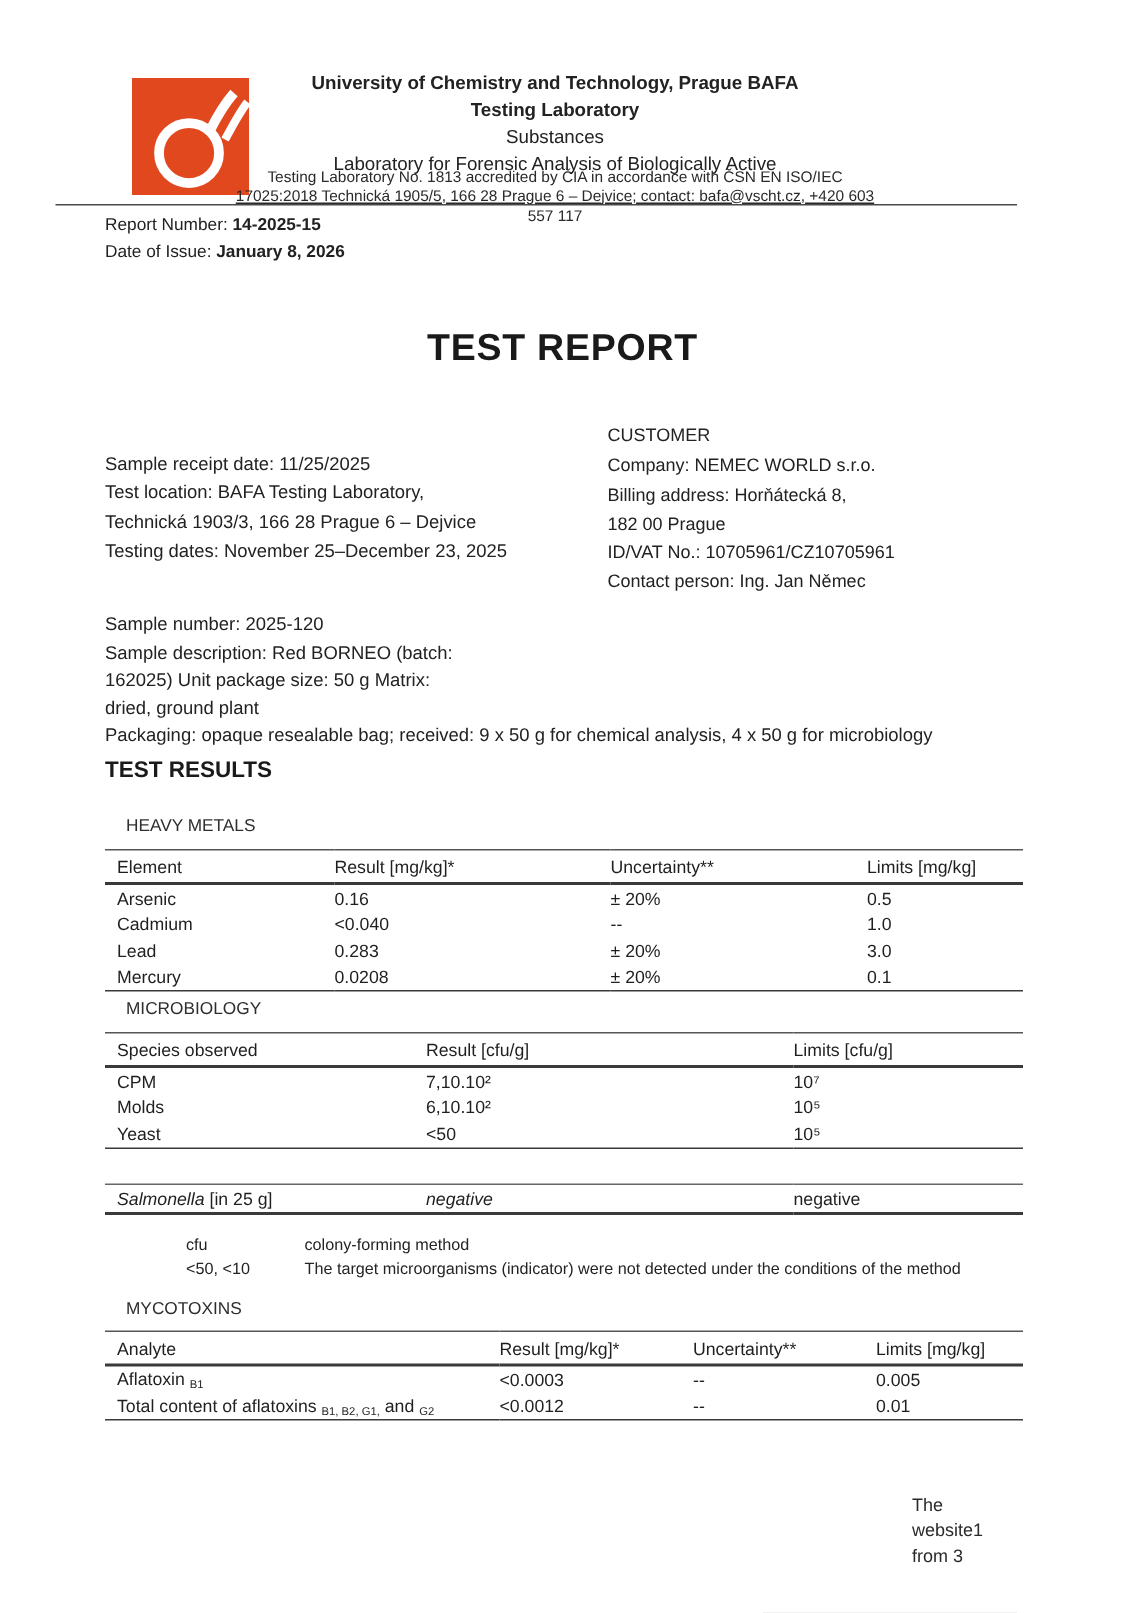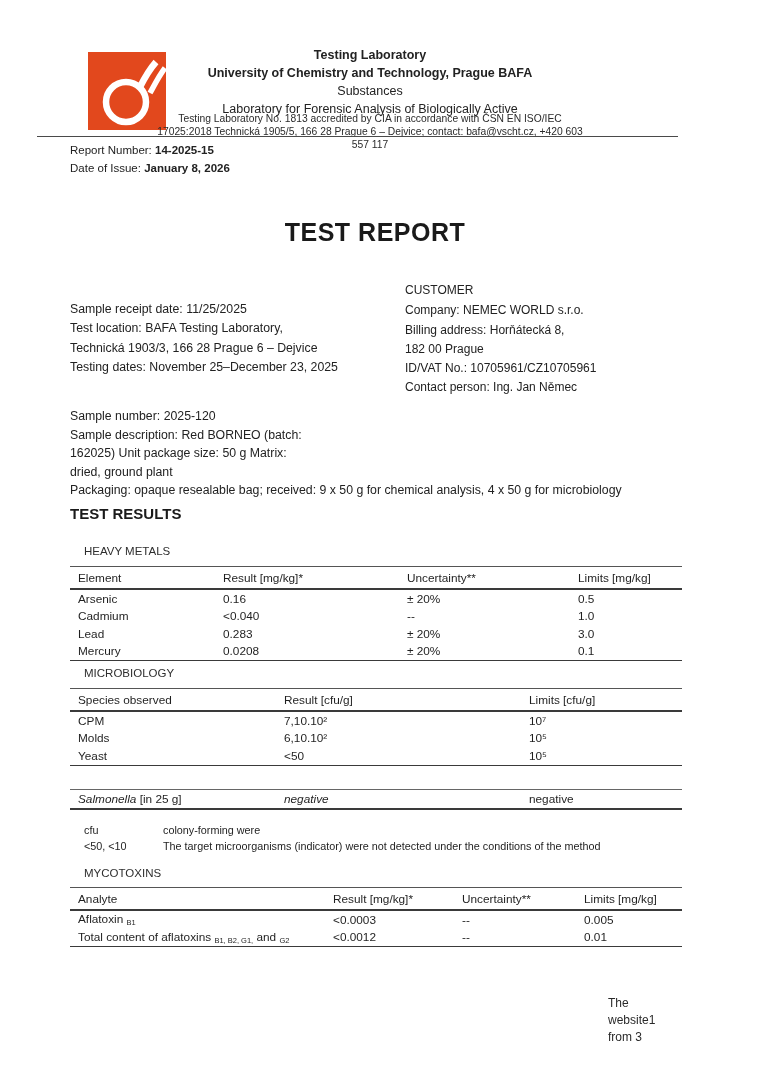--- a/index.html
+++ b/index.html
@@ -62,21 +62,21 @@
   .tbl-sal td { height:20px; vertical-align:middle; }
   .tbl-sal tr td { border-top:1px solid #666; border-bottom:2.5px solid #3a3a3a; }
   .tbl-mt { left:70px; top:887px; }
   .tbl-mt tbody td { height:17.5px; }
 
   .ital { font-style:italic; }
   sub.small { font-size:7.5px; vertical-align:-2px; letter-spacing:0; }
 
   
   .footnotes { left:84px; top:822px; font-size:10.8px; line-height:16px; color:#242424; }
-  .fn-row { display:flex; }
+  .fn-row { display:flex;margin-left:40px; }
   .fn-term { width:79px; flex:none; }
   .fn-desc { flex:1; }
 
   
   .page-footer { left:608px; top:995px; font-size:12px; line-height:17px; color:#2a2a2a; }
 </style>
 </head>
 <body>
 
 <div class="page">
@@ -84,22 +84,22 @@
   <div class="abs logo-box">
     <svg width="78" height="78" viewBox="0 0 78 78">
       <rect x="0" y="0" width="78" height="78" fill="#e2481d"></rect>
       <circle cx="38" cy="50" r="20" fill="none" stroke="#ffffff" stroke-width="6.5"></circle>
       <path d="M 52 35 C 57 25 61 18 68 10" fill="none" stroke="#ffffff" stroke-width="6.5"></path>
       <path d="M 62 41 C 67 32 71 24 77 16" fill="none" stroke="#ffffff" stroke-width="5.5"></path>
     </svg>
   </div>
 
   <div class="abs header-text">
+    <div class="org-line org-bold">University of Chemistry and Technology, Prague BAFA</div>
     <div class="org-line org-bold">Testing Laboratory</div>
-    <div class="org-line org-bold">University of Chemistry and Technology, Prague BAFA</div>
     <div class="org-line">Substances</div>
     <div class="org-line">Laboratory for Forensic Analysis of Biologically Active</div>
   </div>
 
   <div class="abs accred">
     <div>Testing Laboratory No. 1813 accredited by ČIA in accordance with ČSN EN ISO/IEC</div>
     <div class="u">17025:2018 Technická 1905/5, 166 28 Prague 6 – Dejvice; contact: bafa@vscht.cz, +420 603</div>
   </div>
   <div class="abs head-rule"></div>
   <div class="abs phone-tail">557 117</div>
@@ -224,21 +224,21 @@
         <td class="col-left"><span class="ital">Salmonella</span><span> [in 25 g]</span></td>
         <td class="col-ctr ital">negative</td>
         <td class="col-ctr">negative</td>
       </tr>
     </tbody>
   </table>
 
   <div class="abs footnotes">
     <div class="fn-row">
       <div class="fn-term">cfu</div>
-      <div class="fn-desc">colony-forming were</div>
+      <div class="fn-desc">colony-forming method</div>
     </div>
     <div class="fn-row">
       <div class="fn-term">&lt;50, &lt;10</div>
       <div class="fn-desc">The target microorganisms (indicator) were not detected under the conditions of the method</div>
     </div>
   </div>
 
   <div class="abs section-label lbl-mt">MYCOTOXINS</div>
   <table class="abs rpt tbl-mt t-bottom">
     <colgroup>

